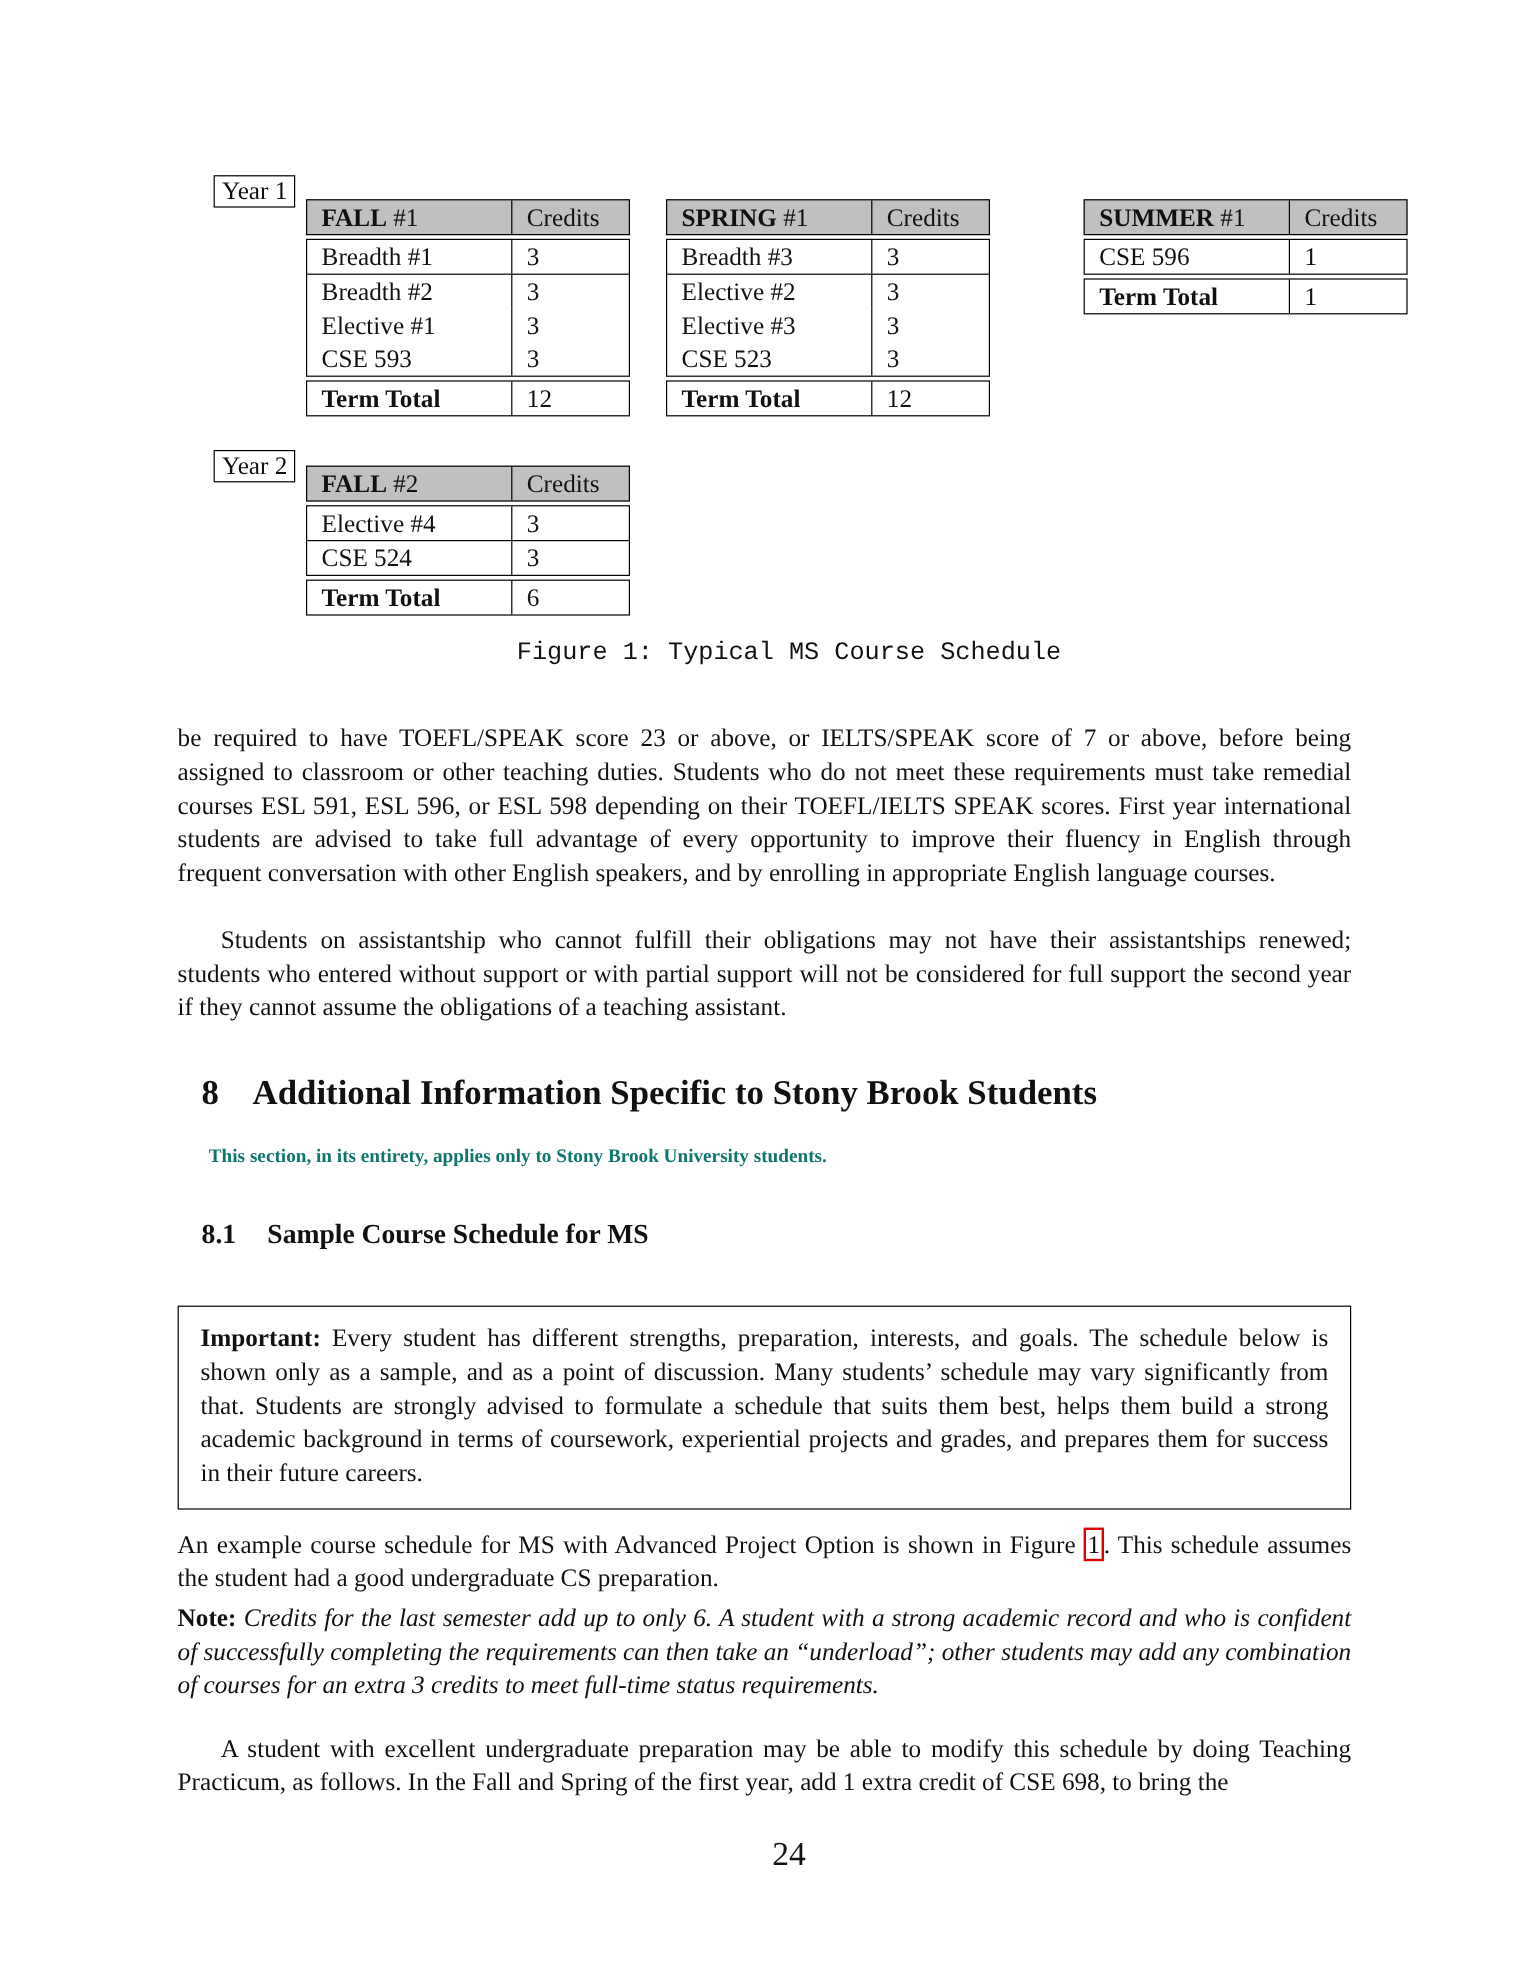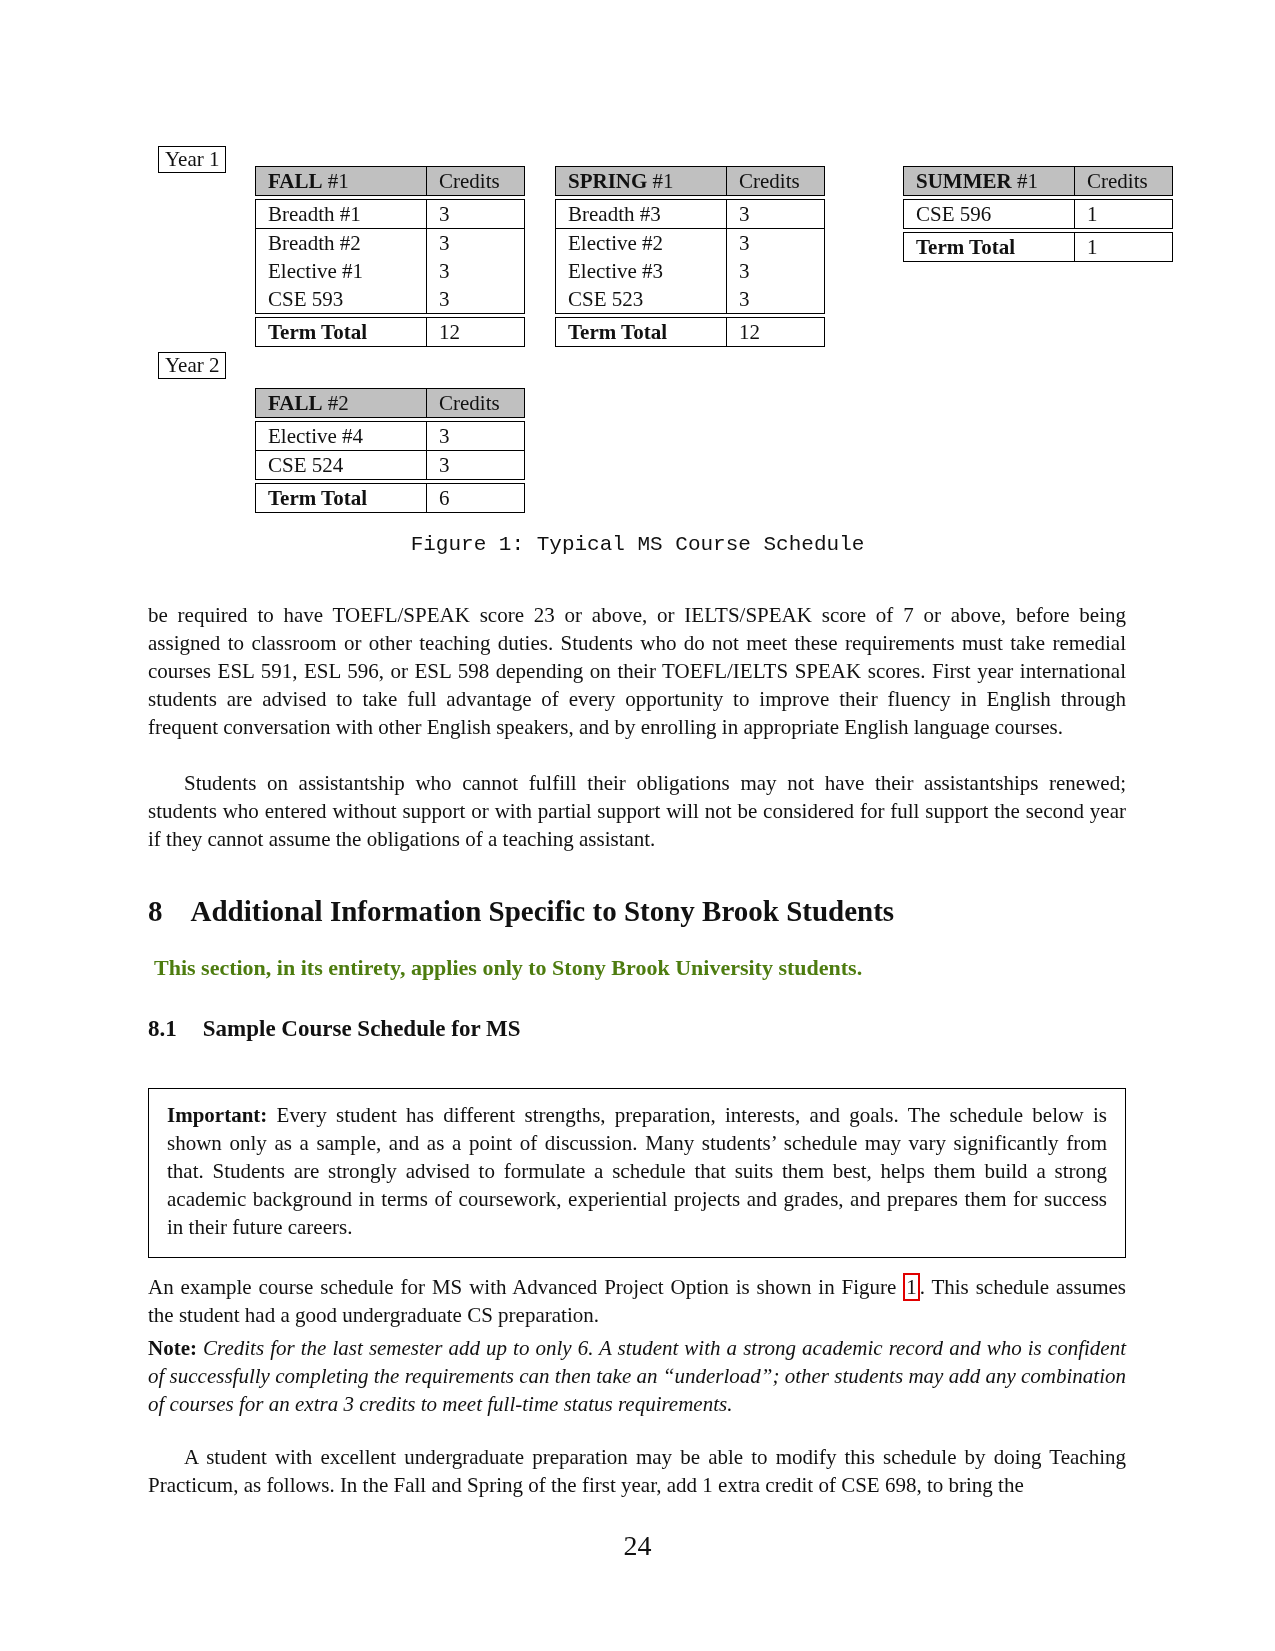--- a/index.html
+++ b/index.html
@@ -1,20 +1,20 @@
 <!DOCTYPE html>
 <html><head>
 <meta charset="utf-8">
 <style>
   html, body { margin: 0; padding: 0; background: #ffffff; }
   body {
     width: 1275px; height: 1651px; position: relative; overflow: hidden;
     font-family: "Liberation Serif", "DejaVu Serif", serif; color: #111;
   }
-  .abs { position: absolute; }
+  .abs { position: absolute; margin-left: 20px; }
   .yearbox {
     border: 1px solid #000; font-size: 21px; line-height: 25px;
     padding: 0 6px; background: #fff;
   }
   .sched { position: absolute; width: 270px; font-size: 21px; }
   .sched .hdr, .sched .block, .sched .tot {
     border: 1.3px solid #000; display: flex; box-sizing: border-box;
   }
   .sched .hdr { background: #c0c0c0; height: 30px; }
   .sched .block { margin-top: 3px; flex-direction: column; }
@@ -25,34 +25,34 @@
   .sep { border-top: 1.3px solid #000; }
   .bold { font-weight: bold; }
   .caption { font-size: 21px; }
   .para {
     position: absolute; left: 148px; width: 978px; font-size: 21px;
     line-height: 28px; text-align: justify;
   }
   .indent { text-indent: 36px; }
   .h1 { font-size: 29px; font-weight: bold; }
   .h2 { font-size: 23px; font-weight: bold; }
-  .red { color: #4d7c0f; font-weight: bold; font-size: 22px; }
+  .red { color: #0f766e; font-weight: bold; font-size: 16px; }
   .box {
     position: absolute; left: 148px; width: 978px; top: 1088px; height: 170px;
     border: 1.3px solid #000; box-sizing: border-box; padding: 12px 18px;
     font-size: 21px; line-height: 28px; text-align: justify;
   }
   .ref { border: 2px solid #e00000; padding: 0 1px; }
   .pagenum { font-size: 28px; }
 </style>
 </head>
 <body>
 
 <div class="abs yearbox" style="left:158px; top:146px;">Year 1</div>
-<div class="abs yearbox" style="left:158px; top:352px;">Year 2</div>
+<div class="abs yearbox" style="left:158px; top:375px;">Year 2</div>
 
 <div class="sched" style="left:255px; top:166px;">
   <div class="hdr">
     <div class="c1">
         <span class="bold">FALL</span>
         <span style="white-space:pre"> #1</span>
       </div>
     <div class="c2">Credits</div>
   </div>
   <div class="block">

